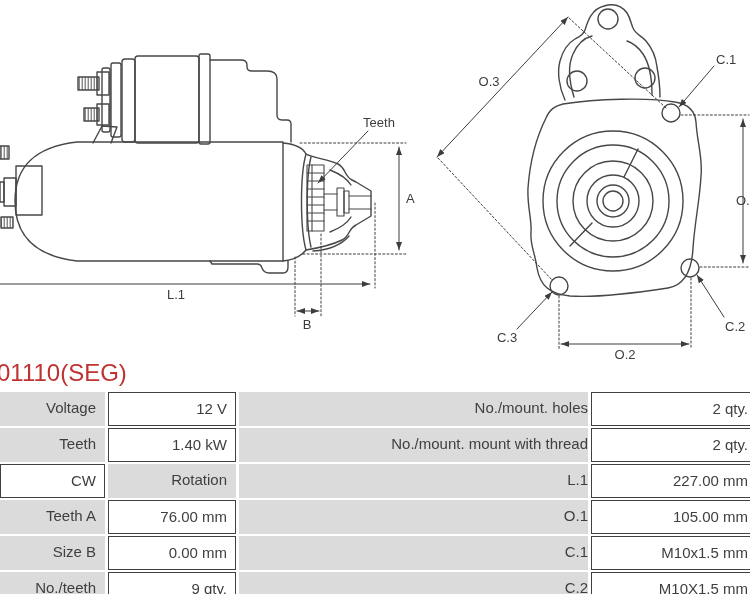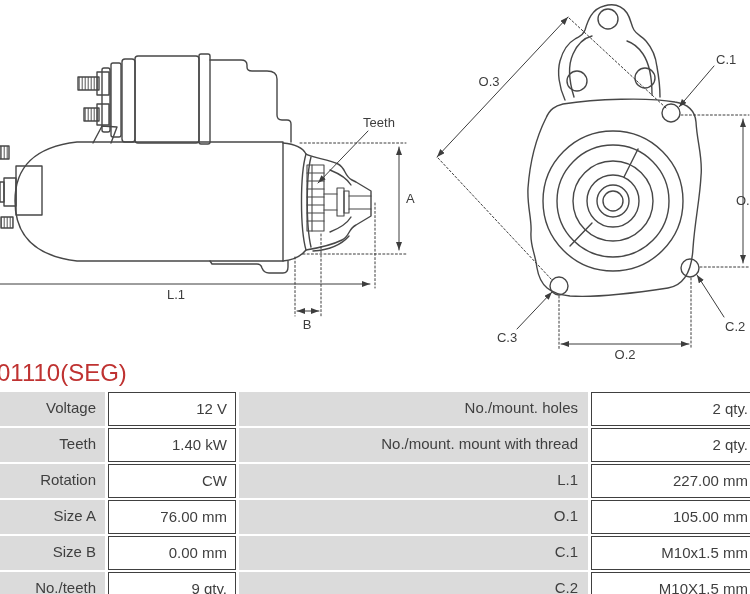--- a/index.html
+++ b/index.html
@@ -18,21 +18,21 @@
     display:grid;grid-template-columns:105px 128px 349px 172px;
     column-gap:3px;row-gap:2px;
   }
   .cell{
     height:34px;line-height:31px;font-size:15px;color:#3f3f3f;
     text-align:right;box-sizing:border-box;white-space:nowrap;overflow:hidden;
   }
   .lbl{background:#dbdbdb;padding-right:9px;}
   .val{background:#fff;border:1px solid #404040;padding-right:8px;}
   .val.wide{padding-right:14px;}
-  .lbl.mid{padding-right:10px;}
+  .lbl.mid{padding-right:0;}
 </style>
 </head>
 <body>
 
 <div class="drawings">
 <svg width="750" height="362" viewBox="0 0 750 362">
   <defs>
     <marker id="arrE" markerWidth="9" markerHeight="7" refX="8" refY="3" orient="auto" markerUnits="userSpaceOnUse">
       <path d="M0,0 L8,3 L0,6 Z" fill="#3d3d3d"></path>
     </marker>
@@ -206,26 +206,26 @@
   <div class="cell lbl">Voltage</div>
   <div class="cell val">12 V</div>
   <div class="cell lbl mid">No./mount. holes</div>
   <div class="cell val wide">2 qty.</div>
 
   <div class="cell lbl">Teeth</div>
   <div class="cell val">1.40 kW</div>
   <div class="cell lbl mid">No./mount. mount with thread</div>
   <div class="cell val wide">2 qty.</div>
 
+  <div class="cell val">CW</div>
   <div class="cell lbl">Rotation</div>
-  <div class="cell val">CW</div>
   <div class="cell lbl mid">L.1</div>
   <div class="cell val wide">227.00 mm</div>
 
-  <div class="cell lbl">Size A</div>
+  <div class="cell lbl">Teeth A</div>
   <div class="cell val">76.00 mm</div>
   <div class="cell lbl mid">O.1</div>
   <div class="cell val wide">105.00 mm</div>
 
   <div class="cell lbl">Size B</div>
   <div class="cell val">0.00 mm</div>
   <div class="cell lbl mid">C.1</div>
   <div class="cell val wide">M10x1.5 mm</div>
 
   <div class="cell lbl">No./teeth</div>

